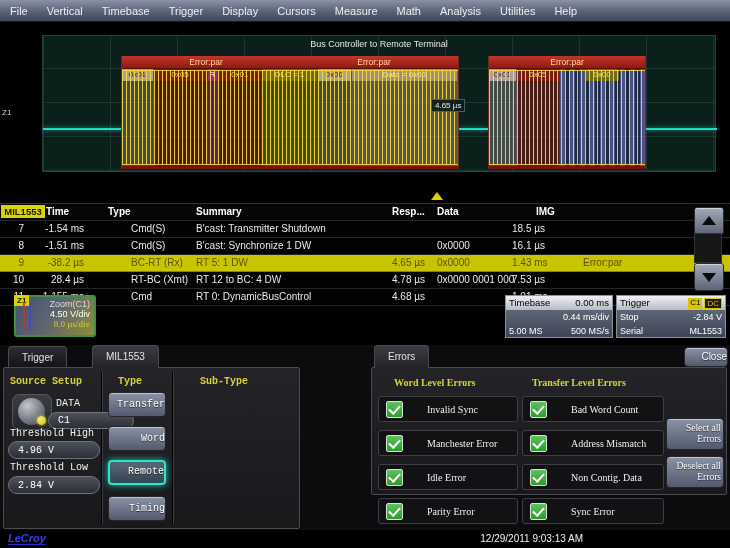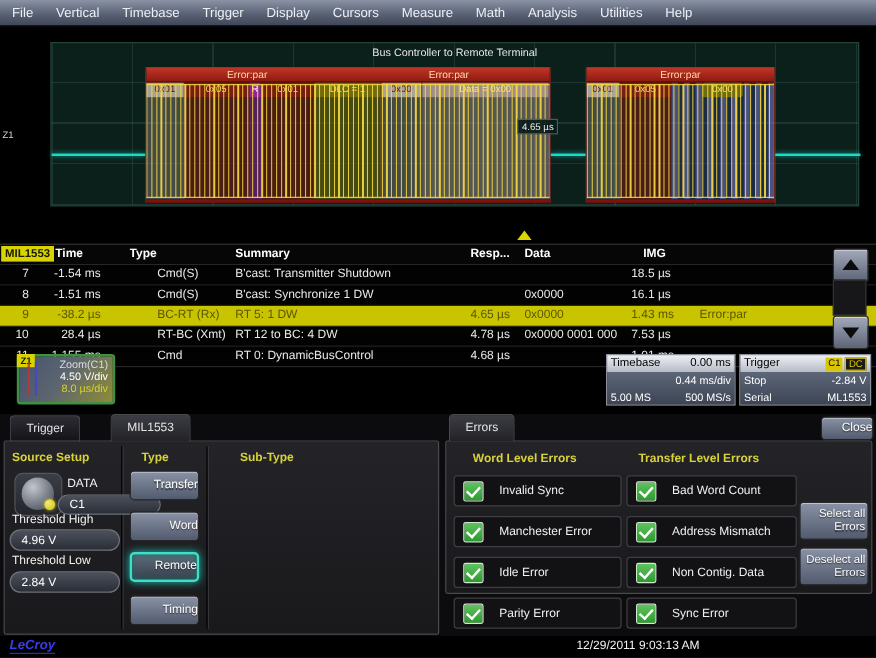--- a/index.html
+++ b/index.html
@@ -54,40 +54,40 @@
   .trow{position:relative;height:16px;line-height:16px;background:#020202;
         border-bottom:1px solid #262626;white-space:nowrap;}
   .thead{font-weight:bold;color:#fff;background:#060606;border-top:1px solid #303030;}
   .cell{position:absolute;top:0;height:16px;overflow:hidden;}
   .c-num {left:0;  width:24px; text-align:right;}
   .c-time{left:26px;width:58px;text-align:right;}
   .c-type{left:90px;width:100px;margin-left:41px;}
   .c-sum {left:196px;width:190px;}
   .c-resp{left:392px;width:44px;}
   .c-data{left:437px;width:78px;}
-  .c-img {left:526px;width:62px;}
+  .c-img {left:512px;width:62px;}
   .c-stat{left:583px;width:108px;}
   .h-time{left:46px;} .h-type{left:108px;} .h-img{left:536px;}
   .miltag{position:absolute;left:1px;top:1px;width:44px;height:13px;line-height:13px;
           background:#d9d400;color:#1a1a00;font-weight:bold;text-align:center;font-size:9.5px;}
   .trow.sel{background:#c9c400;color:#5c5600;border-bottom:1px solid #8a8500;}
   .scrbtn{position:absolute;left:694px;width:28px;height:26px;border-radius:3px;
           background:linear-gradient(#a2aaba,#5c6476);border:1px solid #2b2b2b;
           box-shadow:inset 0 1px 0 rgba(255,255,255,.5);}
   .scrbtn::after{content:"";position:absolute;left:7px;width:0;height:0;
                  border-left:7px solid transparent;border-right:7px solid transparent;}
   .scr-up{top:207px;} .scr-up::after{top:8px;border-bottom:9px solid #0c0c0c;}
   .scr-dn{top:263px;} .scr-dn::after{top:9px;border-top:9px solid #0c0c0c;}
   .scrtrack{position:absolute;left:694px;top:233px;width:28px;height:30px;
             background:#17171a;border:1px solid #333;box-sizing:border-box;}
   
   .z1box{position:absolute;left:14px;top:295px;width:82px;height:42px;border:2px solid #3f9040;
          border-radius:3px;background:linear-gradient(125deg,#44546e 0%,#5c6470 45%,#8e8c38 100%);
          color:#e8e8ee;font-size:9px;text-align:right;padding:2px 4px 0 0;box-sizing:border-box;}
-  .z1box .l1{color:#d8dce6;} .z1box .l2{color:#fff;} .z1box .l3{color:#d8d226;}
+  .z1box .l1{color:#d8dce6;} .z1box .l2{color:#fff;} .z1box .l3{color:#d8d226;font-family:Liberation Serif, serif;}
   .z1tab{position:absolute;left:-2px;top:-2px;background:#d9d400;color:#1a1a00;font-size:8px;
          font-weight:bold;padding:0 3px;height:11px;line-height:11px;}
   .mtrace{position:absolute;top:5px;bottom:5px;width:2px;opacity:.85;}
   .infobox{position:absolute;top:295px;height:43px;background:linear-gradient(#6e7789,#3d4555);
            border:1px solid #8a8f9a;box-sizing:border-box;font-size:9px;color:#fff;}
   .ib-head{height:14px;line-height:14px;background:linear-gradient(#eef0f5,#b6bbc6);
            color:#000;display:flex;justify-content:space-between;align-items:center;
            padding:0 3px;font-size:9.5px;}
   .ib-row{height:14px;line-height:14px;display:flex;justify-content:space-between;padding:0 3px;}
   .ib-row.right{justify-content:flex-end;}
@@ -95,42 +95,42 @@
   .chip1{background:#d9c600;color:#000;font-size:8px;padding:0 2px;line-height:10px;}
   .chip2{background:#1a1a1a;color:#d9c600;border:1px solid #d9c600;font-size:8px;padding:0 2px;line-height:9px;}
   
   .dialog{position:absolute;left:0;top:345px;width:730px;height:185px;background:#0c0c0e;}
   .tab{position:absolute;height:23px;line-height:21px;padding:0 13px;font-size:10px;color:#e2e2e6;
        background:linear-gradient(#2c2c33,#121216);border:1px solid #4a4a50;border-bottom:none;
        border-radius:4px 4px 0 0;box-sizing:border-box;}
   .tab.active{background:linear-gradient(#3c3c44,#222226);z-index:3;}
   .panel{position:absolute;top:22px;background:linear-gradient(#242428,#19191c);
          border:1px solid #4a4a50;border-radius:2px;box-sizing:border-box;}
-  .lpanel{left:3px;width:363px;height:162px;}
-  .rpanel{left:371px;width:356px;height:128px;}
+  .lpanel{left:3px;width:297px;height:162px;font-family:Liberation Mono, monospace;}
+  .rpanel{left:371px;width:356px;height:128px;font-family:Liberation Serif, serif;}
   .vsep{position:absolute;top:4px;bottom:4px;width:1px;background:#000;box-shadow:1px 0 0 #3c3c42;}
   .yhead{position:absolute;color:#d6d23a;font-size:10px;font-weight:bold;white-space:nowrap;}
   .wlabel{position:absolute;color:#f2f2f2;font-size:10px;white-space:nowrap;}
   .field{position:absolute;height:18px;line-height:17px;border-radius:9px;color:#fff;font-size:10px;
          padding-left:9px;background:linear-gradient(#4c515c,#2b2e36);border:1px solid #6e737e;
          box-sizing:border-box;}
   .knob{position:absolute;left:8px;top:26px;width:38px;height:34px;border-radius:7px;
         background:linear-gradient(#3a3e46,#23262c);border:1px solid #555;}
   .knob::before{content:"";position:absolute;left:5px;top:3px;width:27px;height:27px;border-radius:50%;
         background:radial-gradient(circle at 35% 30%,#c2c6ce,#70747e 60%,#3c4048);}
   .knob::after{content:"";position:absolute;right:5px;bottom:4px;width:9px;height:9px;border-radius:50%;
         background:radial-gradient(circle at 35% 35%,#f4ec6a,#cbbf14);box-shadow:0 0 3px #d8cc20;}
   .btn{background:linear-gradient(#8a93a5,#525a6d);border:1px solid #26262a;border-radius:4px;
        box-shadow:inset 0 1px 0 rgba(255,255,255,.45);color:#fff;text-align:right;
        text-shadow:0 1px 1px rgba(0,0,0,.65);box-sizing:border-box;}
   .tbtn{position:absolute;left:104px;width:58px;height:25px;line-height:23px;font-size:10px;}
   .tbtn.sel{border:2px solid #3ae0cc;box-shadow:0 0 7px #23c2ae,inset 0 0 5px #17705f;
             background:linear-gradient(#5f6c7c,#36404e);line-height:20px;}
   .chkrow{position:absolute;height:26px;background:#121215;border:1px solid #3e3e45;border-radius:3px;
-          display:flex;align-items:center;gap:13px;padding-left:7px;color:#f0f0f0;font-size:10px;
+          display:flex;align-items:center;gap:24px;padding-left:7px;color:#f0f0f0;font-size:10px;
           box-sizing:border-box;white-space:nowrap;}
   .chk{width:15px;height:15px;border-radius:2px;background:linear-gradient(#5ec45e,#2e9a2e);
        border:1px solid #cfe8cf;position:relative;flex:0 0 auto;}
   .chk::after{content:"";position:absolute;left:4px;top:1px;width:5px;height:9px;
        border-right:2px solid #fff;border-bottom:2px solid #fff;transform:rotate(42deg);}
   .selbtn{position:absolute;left:294px;width:58px;height:32px;font-size:9.5px;line-height:1.2;
           display:flex;align-items:center;justify-content:center;padding:2px;}
   .closebtn{position:absolute;left:684px;top:2px;width:44px;height:20px;line-height:18px;font-size:10px;}
   
   .footer{position:absolute;left:0;top:530px;width:588px;height:18px;background:#000;}

